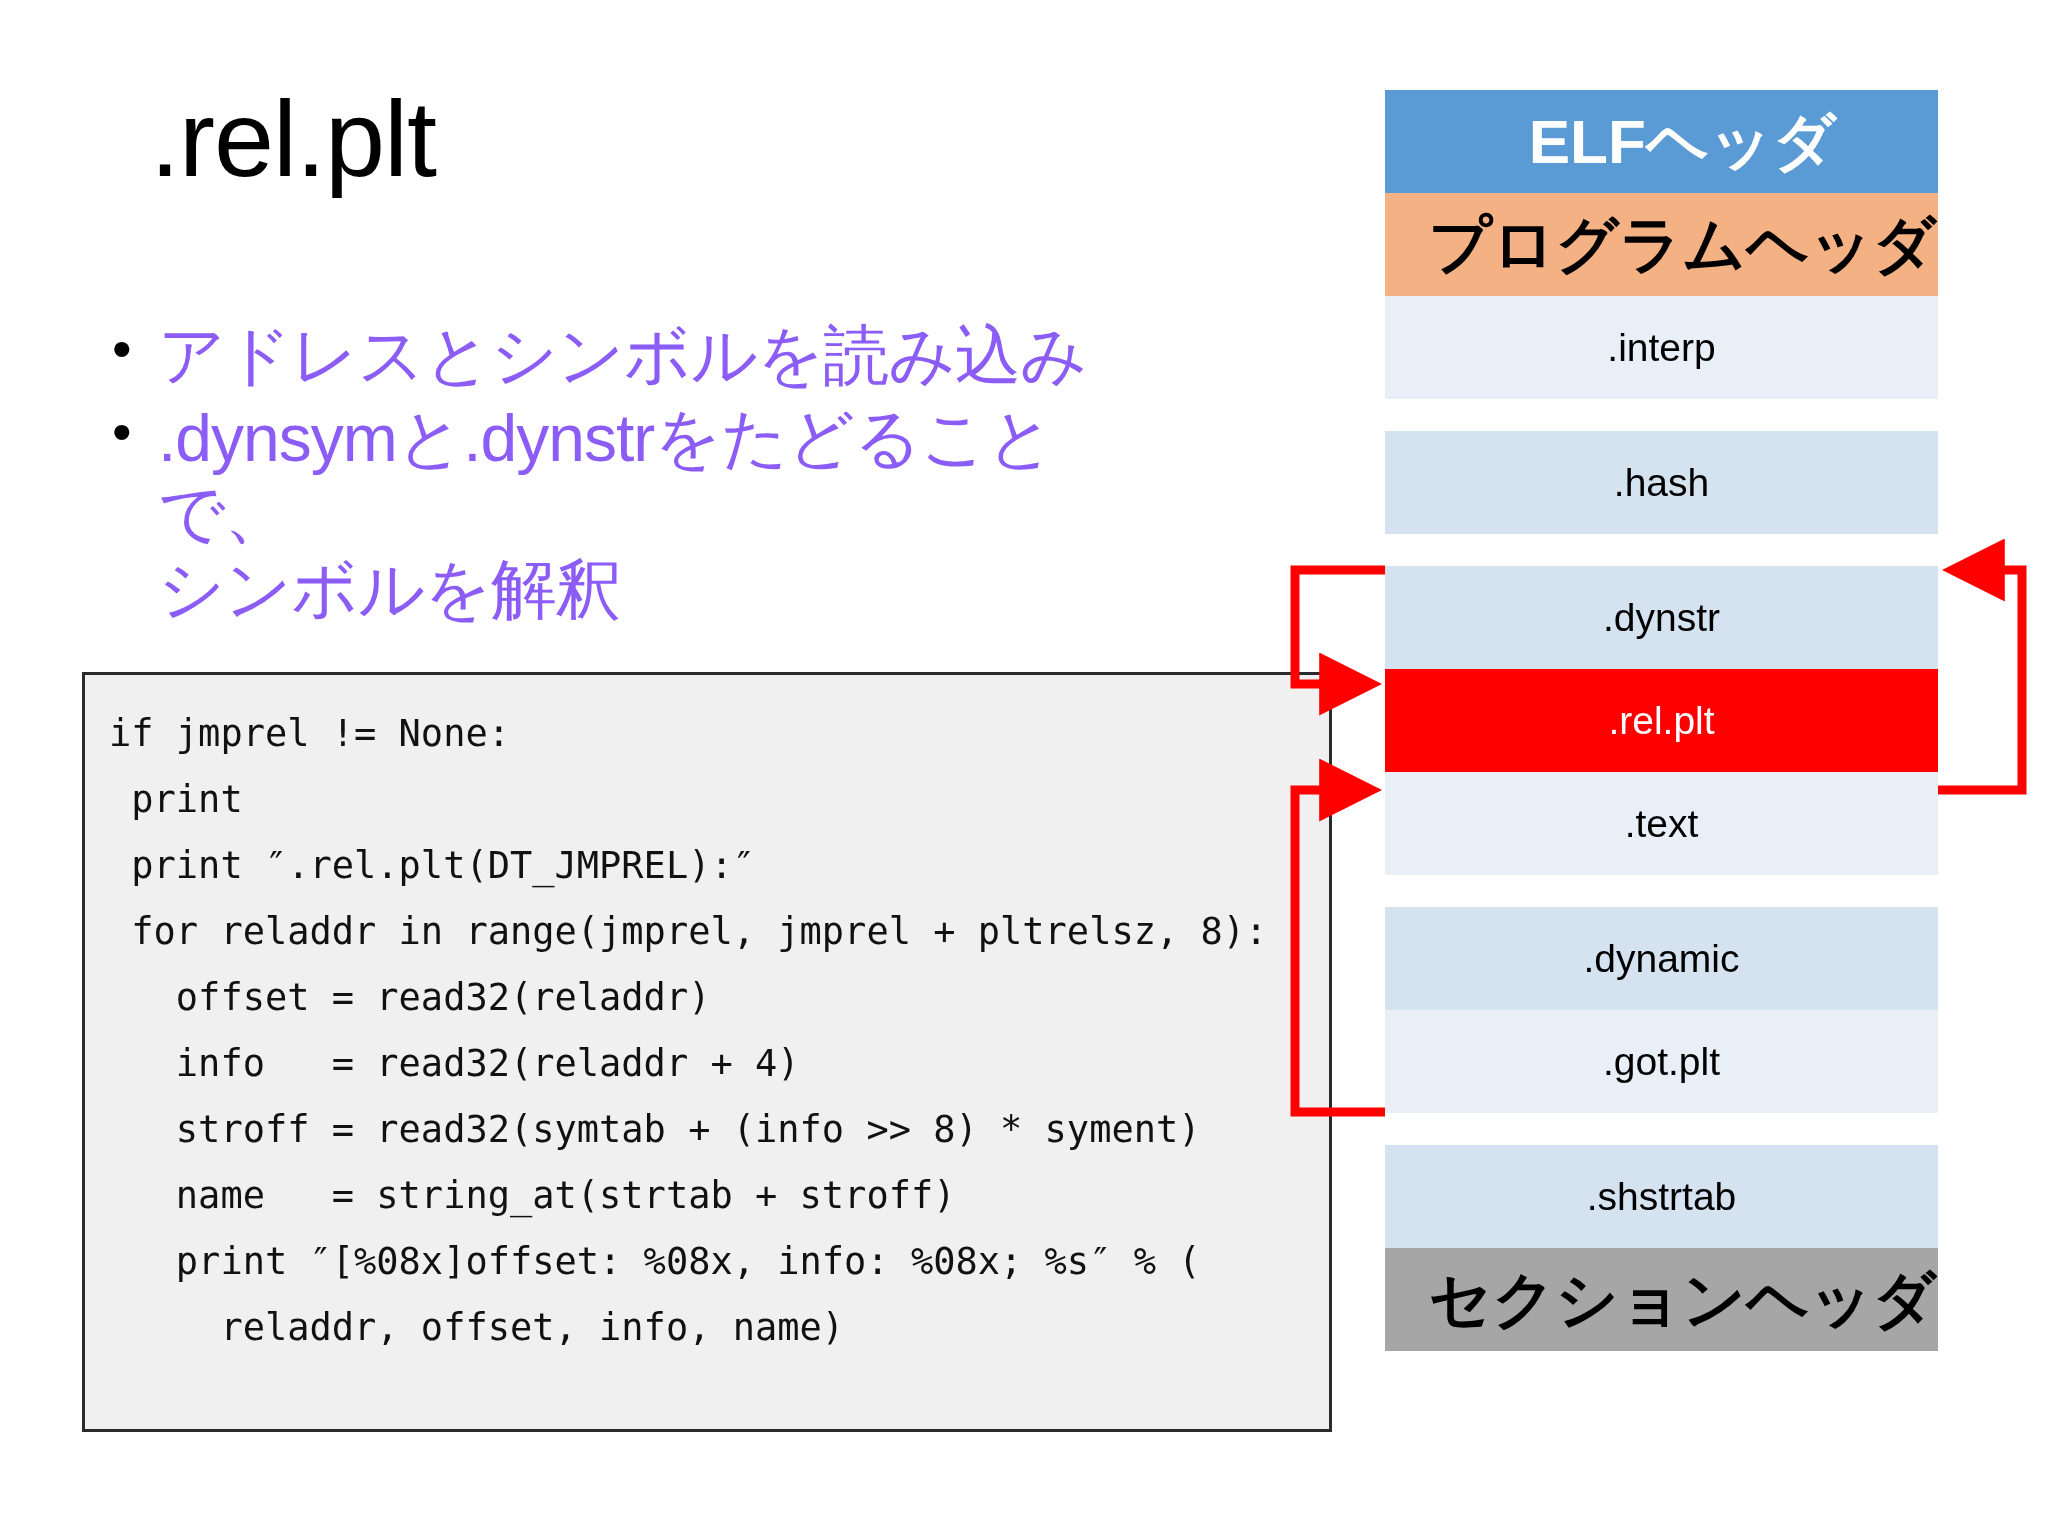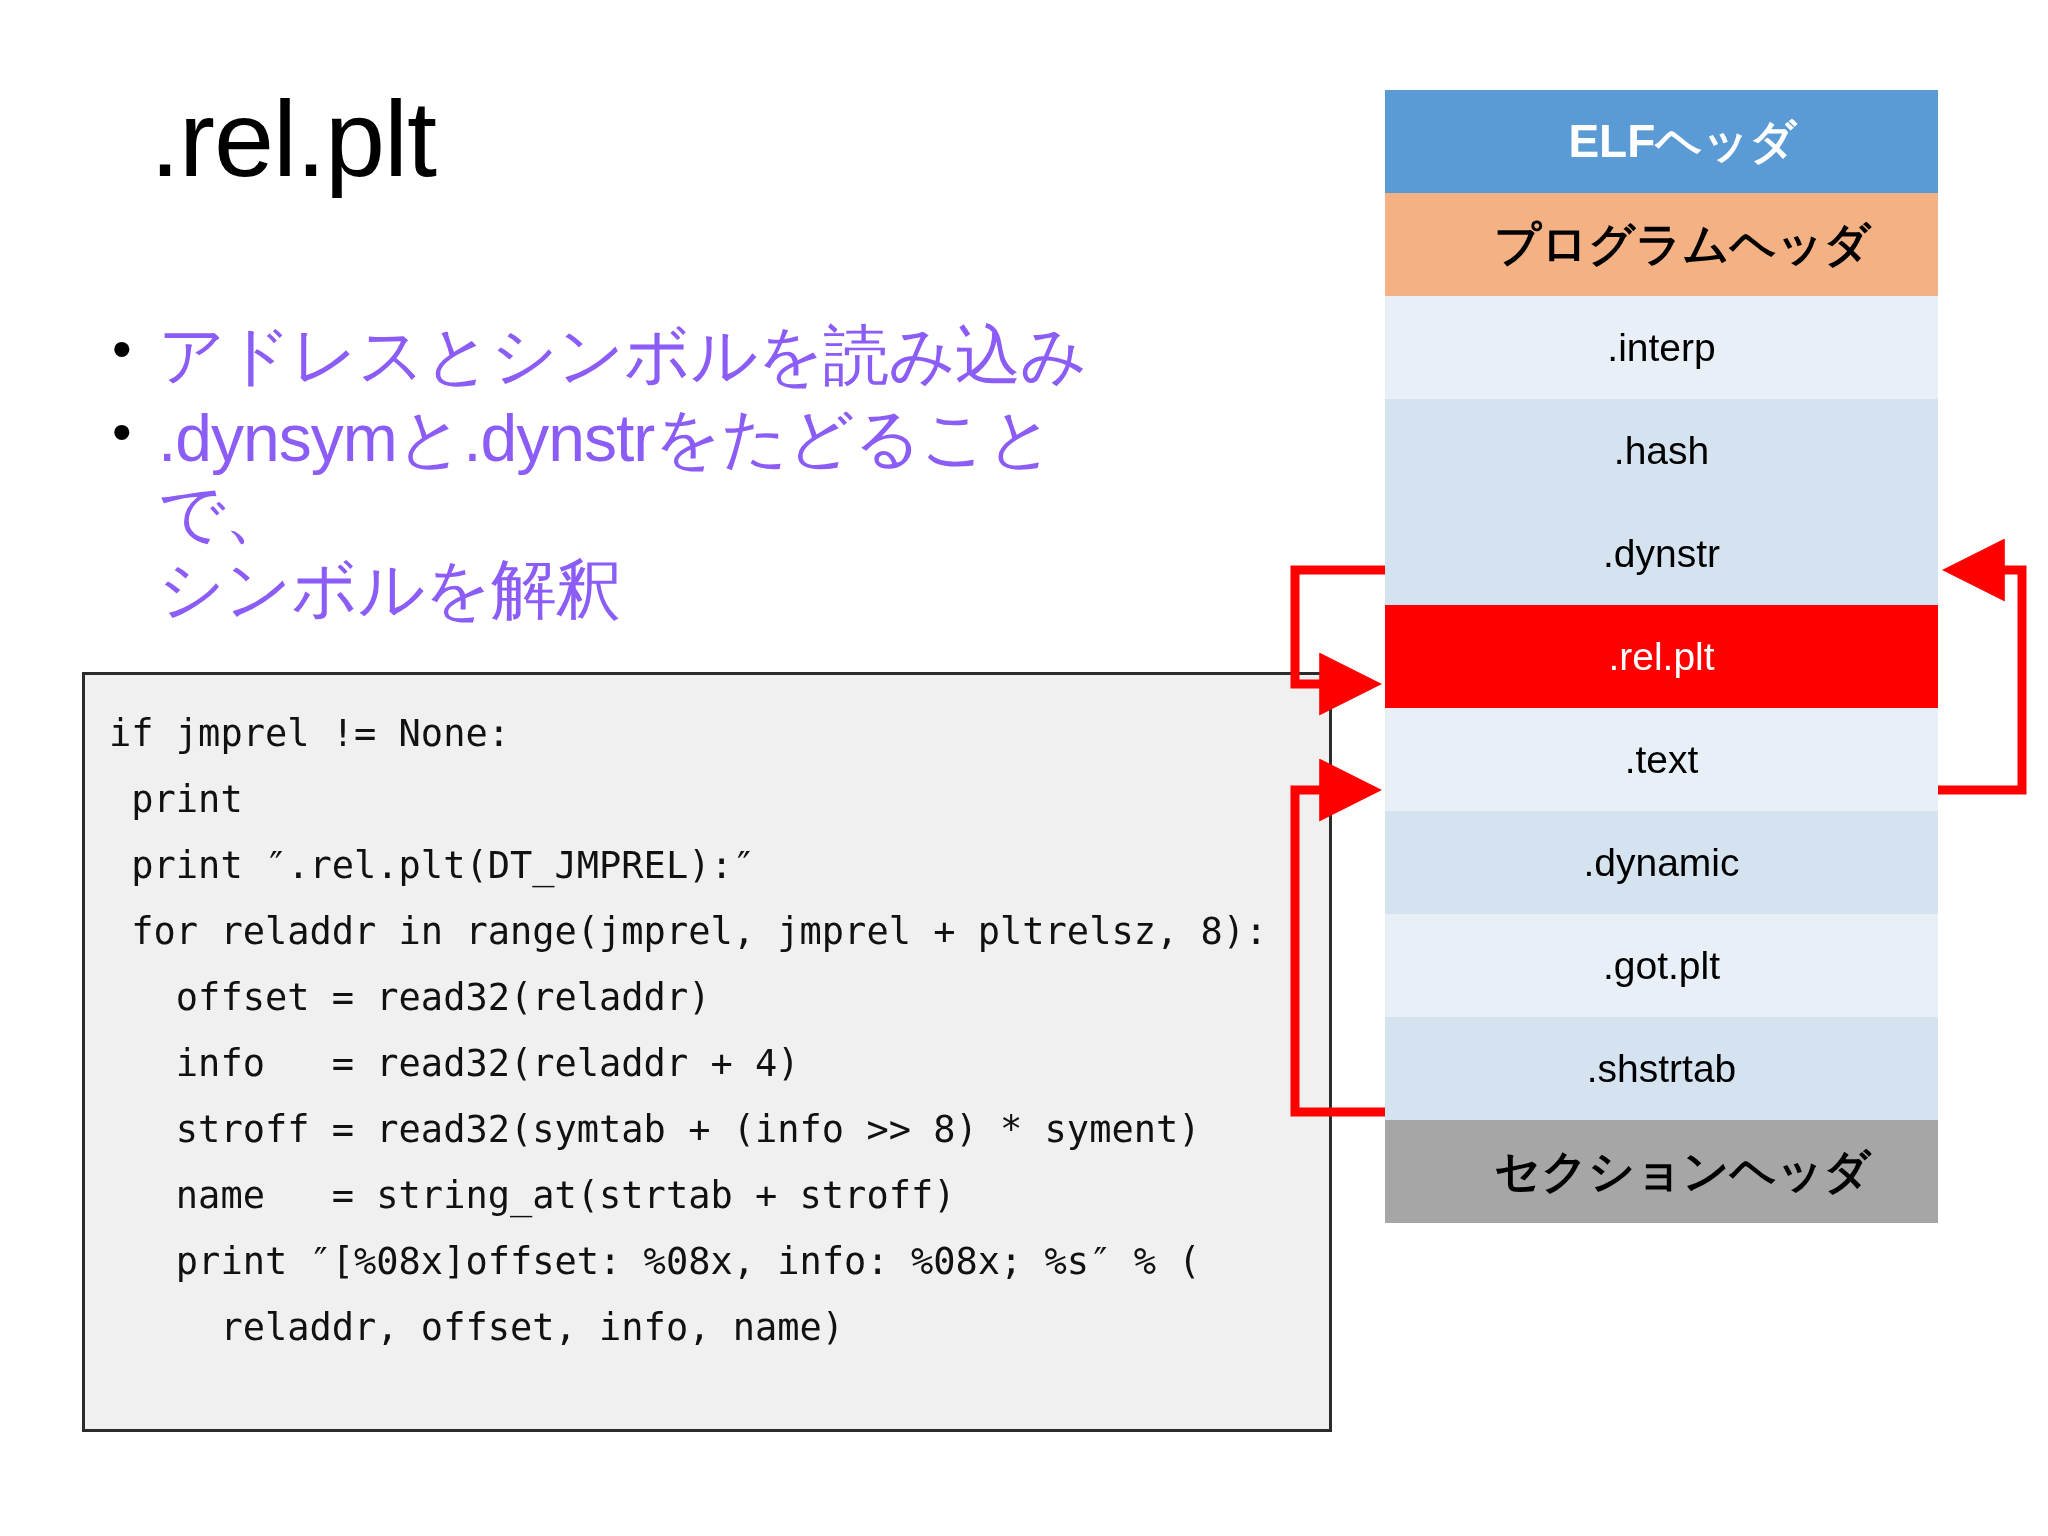--- a/index.html
+++ b/index.html
@@ -95,35 +95,35 @@
     display: flex;
     align-items: center;
     justify-content: center;
     font-size: 39px;
     color: #000000;
     box-sizing: border-box;
     position: relative;
   }
   .elf-row.jp {
     font-weight: bold;
-    font-size: 46px;
+    font-size: 62px;
     padding-left: 42px;
   }
   .elf-row.header-elf {
     background: #5B9BD5;
     color: #ffffff;
     font-weight: bold;
   }
   .elf-row.header-program {
     background: #F4B183;
     color: #000000;
     font-weight: bold;
   }
   .elf-row.shade-a { background: #E9EFF7; }
-  .elf-row.shade-b { background: #D5E2F0; }
+  .elf-row.shade-b { background: #D5E2F0; margin-top: 32px; }
   .elf-row.highlight {
     background: #FF0000;
     color: #ffffff;
     font-weight: 400;
   }
   .elf-row.footer-section {
     background: #A6A6A6;
     color: #000000;
     font-weight: bold;
   }

